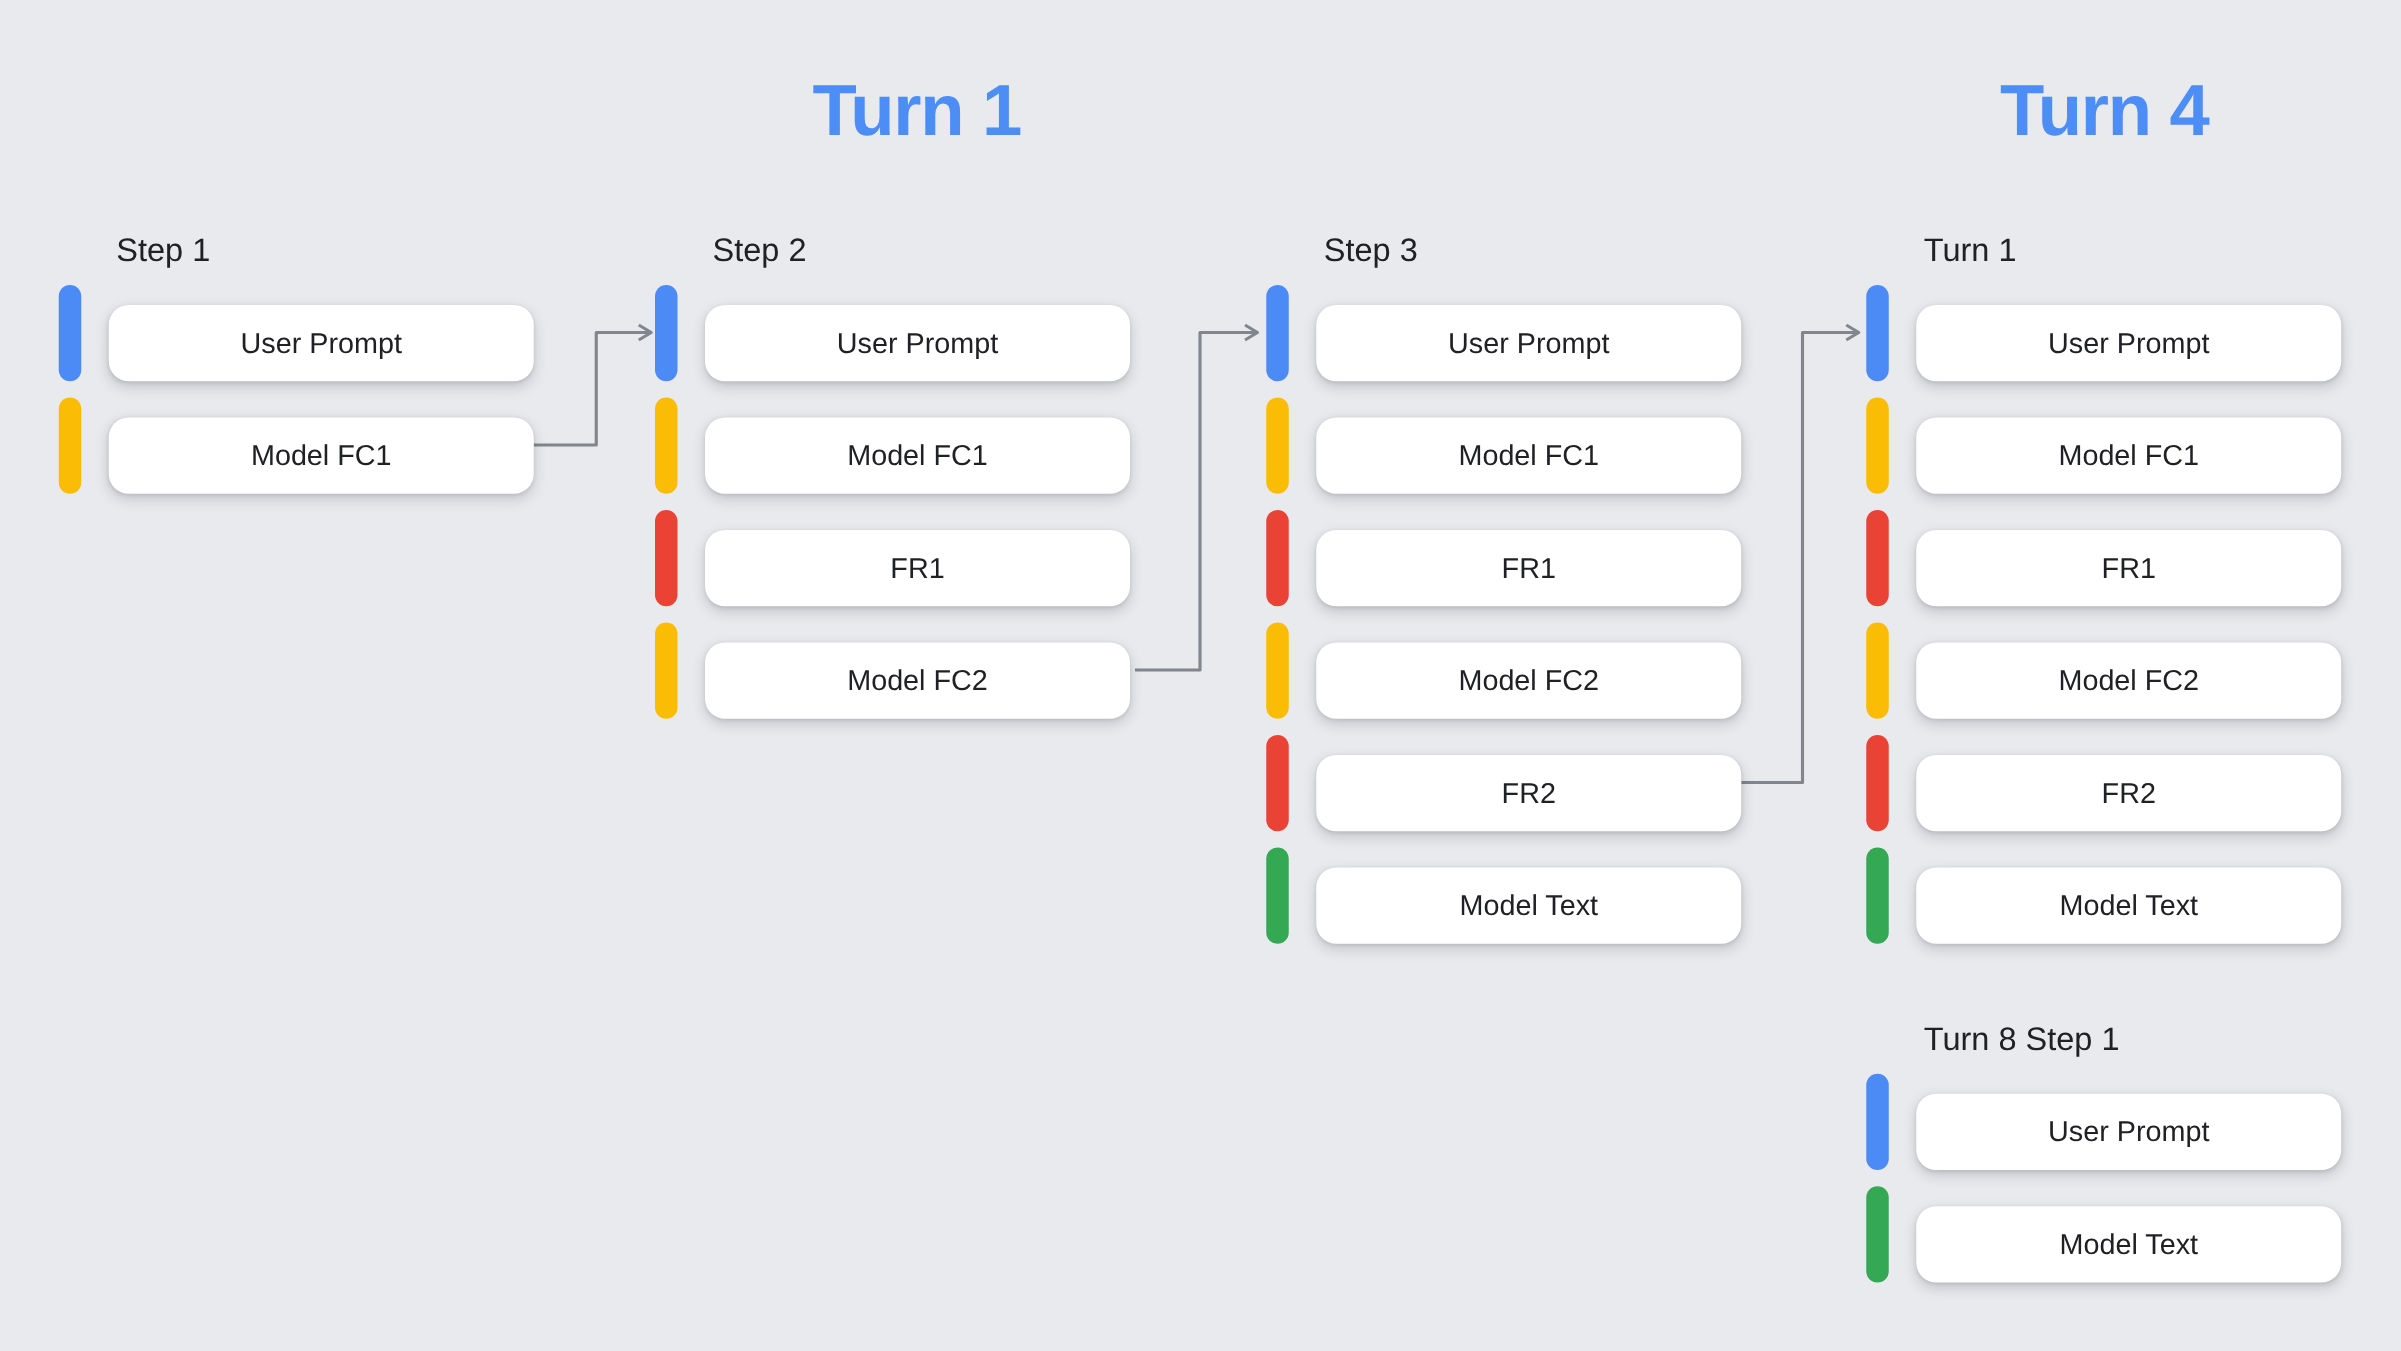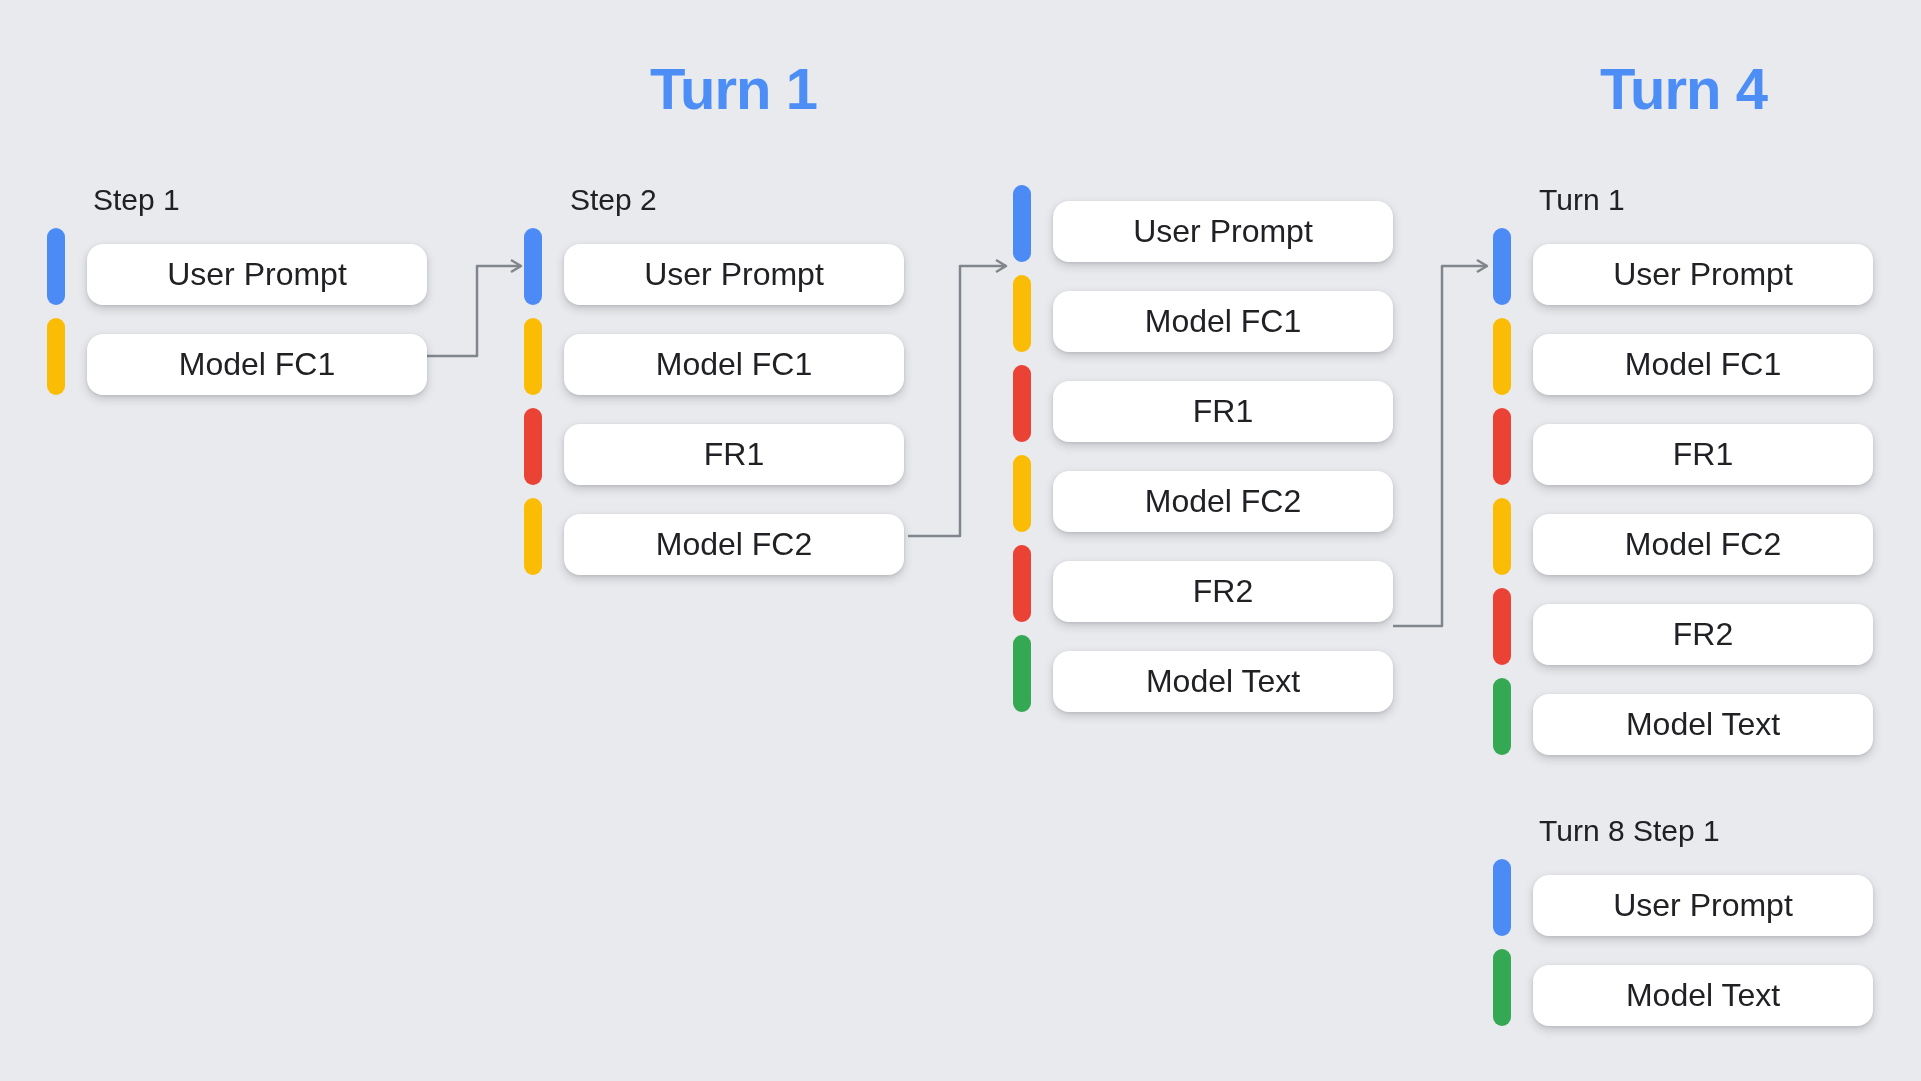--- a/index.html
+++ b/index.html
@@ -35,21 +35,21 @@
   .group {
     position: absolute;
     top: 816px;
     width: 382px;
   }
   .col-label {
     margin-left: 46px;
     margin-bottom: 13px;
     height: 30px;
     line-height: 30px;
-    font-size: 30px;
+    font-size: 26px;
     color: var(--c-text, #202124);
     white-space: nowrap;
   }
   .card-row {
     display: flex;
     align-items: stretch;
     height: 77px;
     margin-bottom: 13px;
   }
   .bar {
@@ -62,21 +62,21 @@
   .bar.model-fc          { background: var(--c-model-fc, #FBBC05); }
   .bar.function-response { background: var(--c-function-response, #EA4335); }
   .bar.model-text        { background: var(--c-model-text, #34A853); }
   .box {
     width: 340px;
     background: var(--c-card, #FFFFFF);
     border-radius: 16px;
     display: flex;
     align-items: center;
     justify-content: center;
-    font-size: 32px;
+    font-size: 23px;
     color: var(--c-text, #202124);
     box-shadow: 0 4px 10px rgba(60,64,67,0.22), 0 1px 3px rgba(60,64,67,0.12);
     white-space: nowrap;
     margin-top: 16px;
   }
   svg.arrows {
     position: absolute;
     left: 0;
     top: 0;
     pointer-events: none;
@@ -134,20 +134,21 @@
       <div class="bar function-response"></div>
       <div class="box">FR1</div>
     </div>
     <div class="card-row">
       <div class="bar model-fc"></div>
       <div class="box">Model FC2</div>
     </div>
   </div>
 
   <div class="column" style="left:1013px">
+    <div class="col-label">Step 3</div>
     <div class="card-row">
       <div class="bar user-prompt"></div>
       <div class="box">User Prompt</div>
     </div>
     <div class="card-row">
       <div class="bar model-fc"></div>
       <div class="box">Model FC1</div>
     </div>
     <div class="card-row">
       <div class="bar function-response"></div>

